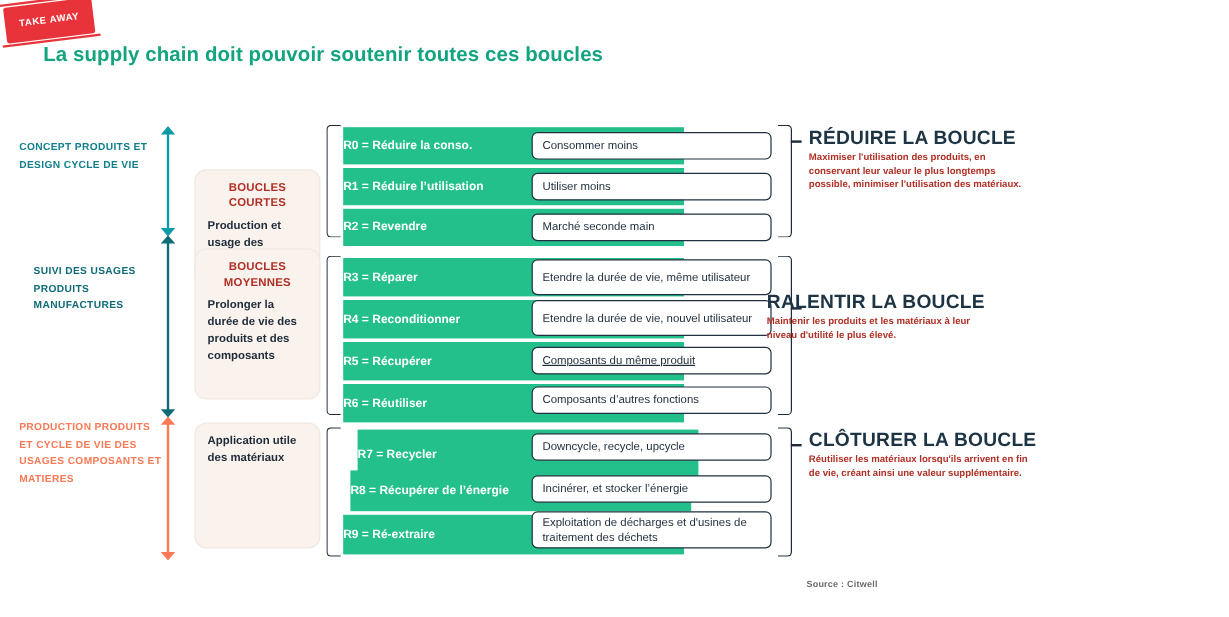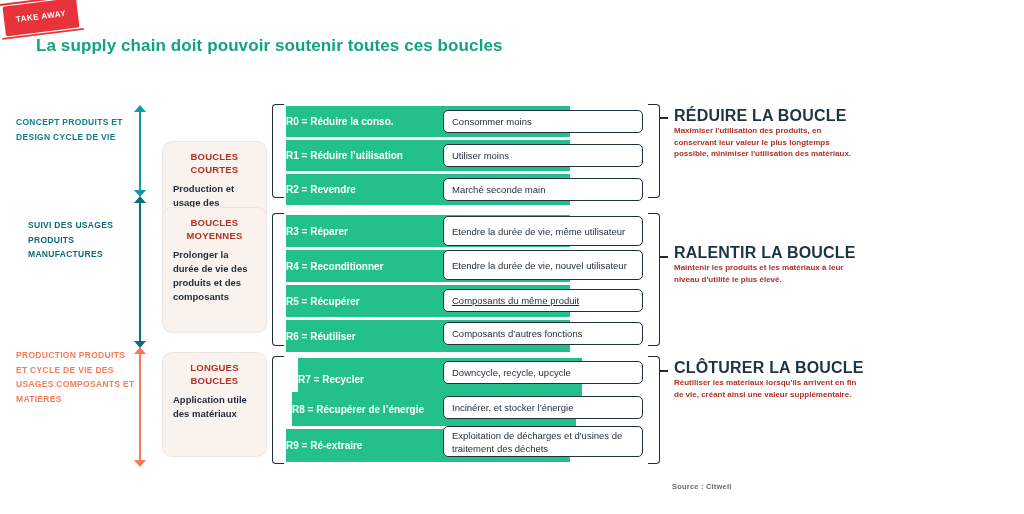--- a/index.html
+++ b/index.html
@@ -132,21 +132,20 @@
 
 <div class="loopcard" style="left:163px;top:98px;width:103px;height:94px;margin-top:44px;">
   <h4>BOUCLES COURTES</h4>
   <p>Production et usage des produits ainsi intelligents</p>
 </div>
 <div class="loopcard" style="left:163px;top:208px;width:103px;height:124px;">
   <h4>BOUCLES MOYENNES</h4>
   <p>Prolonger la durée de vie des produits et des composants</p>
 </div>
 <div class="loopcard" style="left:163px;top:353px;width:103px;height:103px;">
-  <h4>LONGUES BOUCLES</h4>
   <p>Application utile des matériaux</p>
 </div>
 
 <div class="brk left" style="left:272px;top:104px;width:11px;height:92px;"></div>
 <div class="brk left" style="left:272px;top:213px;width:11px;height:131px;"></div>
 <div class="brk left" style="left:272px;top:356px;width:11px;height:106px;"></div>
 
 <div class="rowstrip" style="left:286px;top:106px;width:284px;height:31px;">
   <span class="rowlabel">R0 = Réduire la conso.</span>
 </div>
@@ -204,21 +203,21 @@
 <div class="brk-tick" style="left:659px;top:256px;"></div>
 
 <div class="brk right" style="left:648px;top:356px;width:11px;height:106px;"></div>
 <div class="brk-tick" style="left:659px;top:370px;"></div>
 
 <div class="rdesc" style="left:674px;top:109px;">
   <h3>RÉDUIRE LA BOUCLE</h3>
   <p>Maximiser l'utilisation des produits, en conservant leur valeur le plus longtemps possible, minimiser l'utilisation des matériaux.</p>
 </div>
 
-<div class="rdesc" style="left:674px;top:246px;">
+<div class="rdesc" style="left:639px;top:246px;">
   <h3>RALENTIR LA BOUCLE</h3>
   <p>Maintenir les produits et les matériaux à leur niveau d'utilité le plus élevé.</p>
 </div>
 
 <div class="rdesc" style="left:674px;top:361px;">
   <h3>CLÔTURER LA BOUCLE</h3>
   <p>Réutiliser les matériaux lorsqu'ils arrivent en fin de vie, créant ainsi une valeur supplémentaire.</p>
 </div>
 
 <div class="source">Source : Citwell</div>

